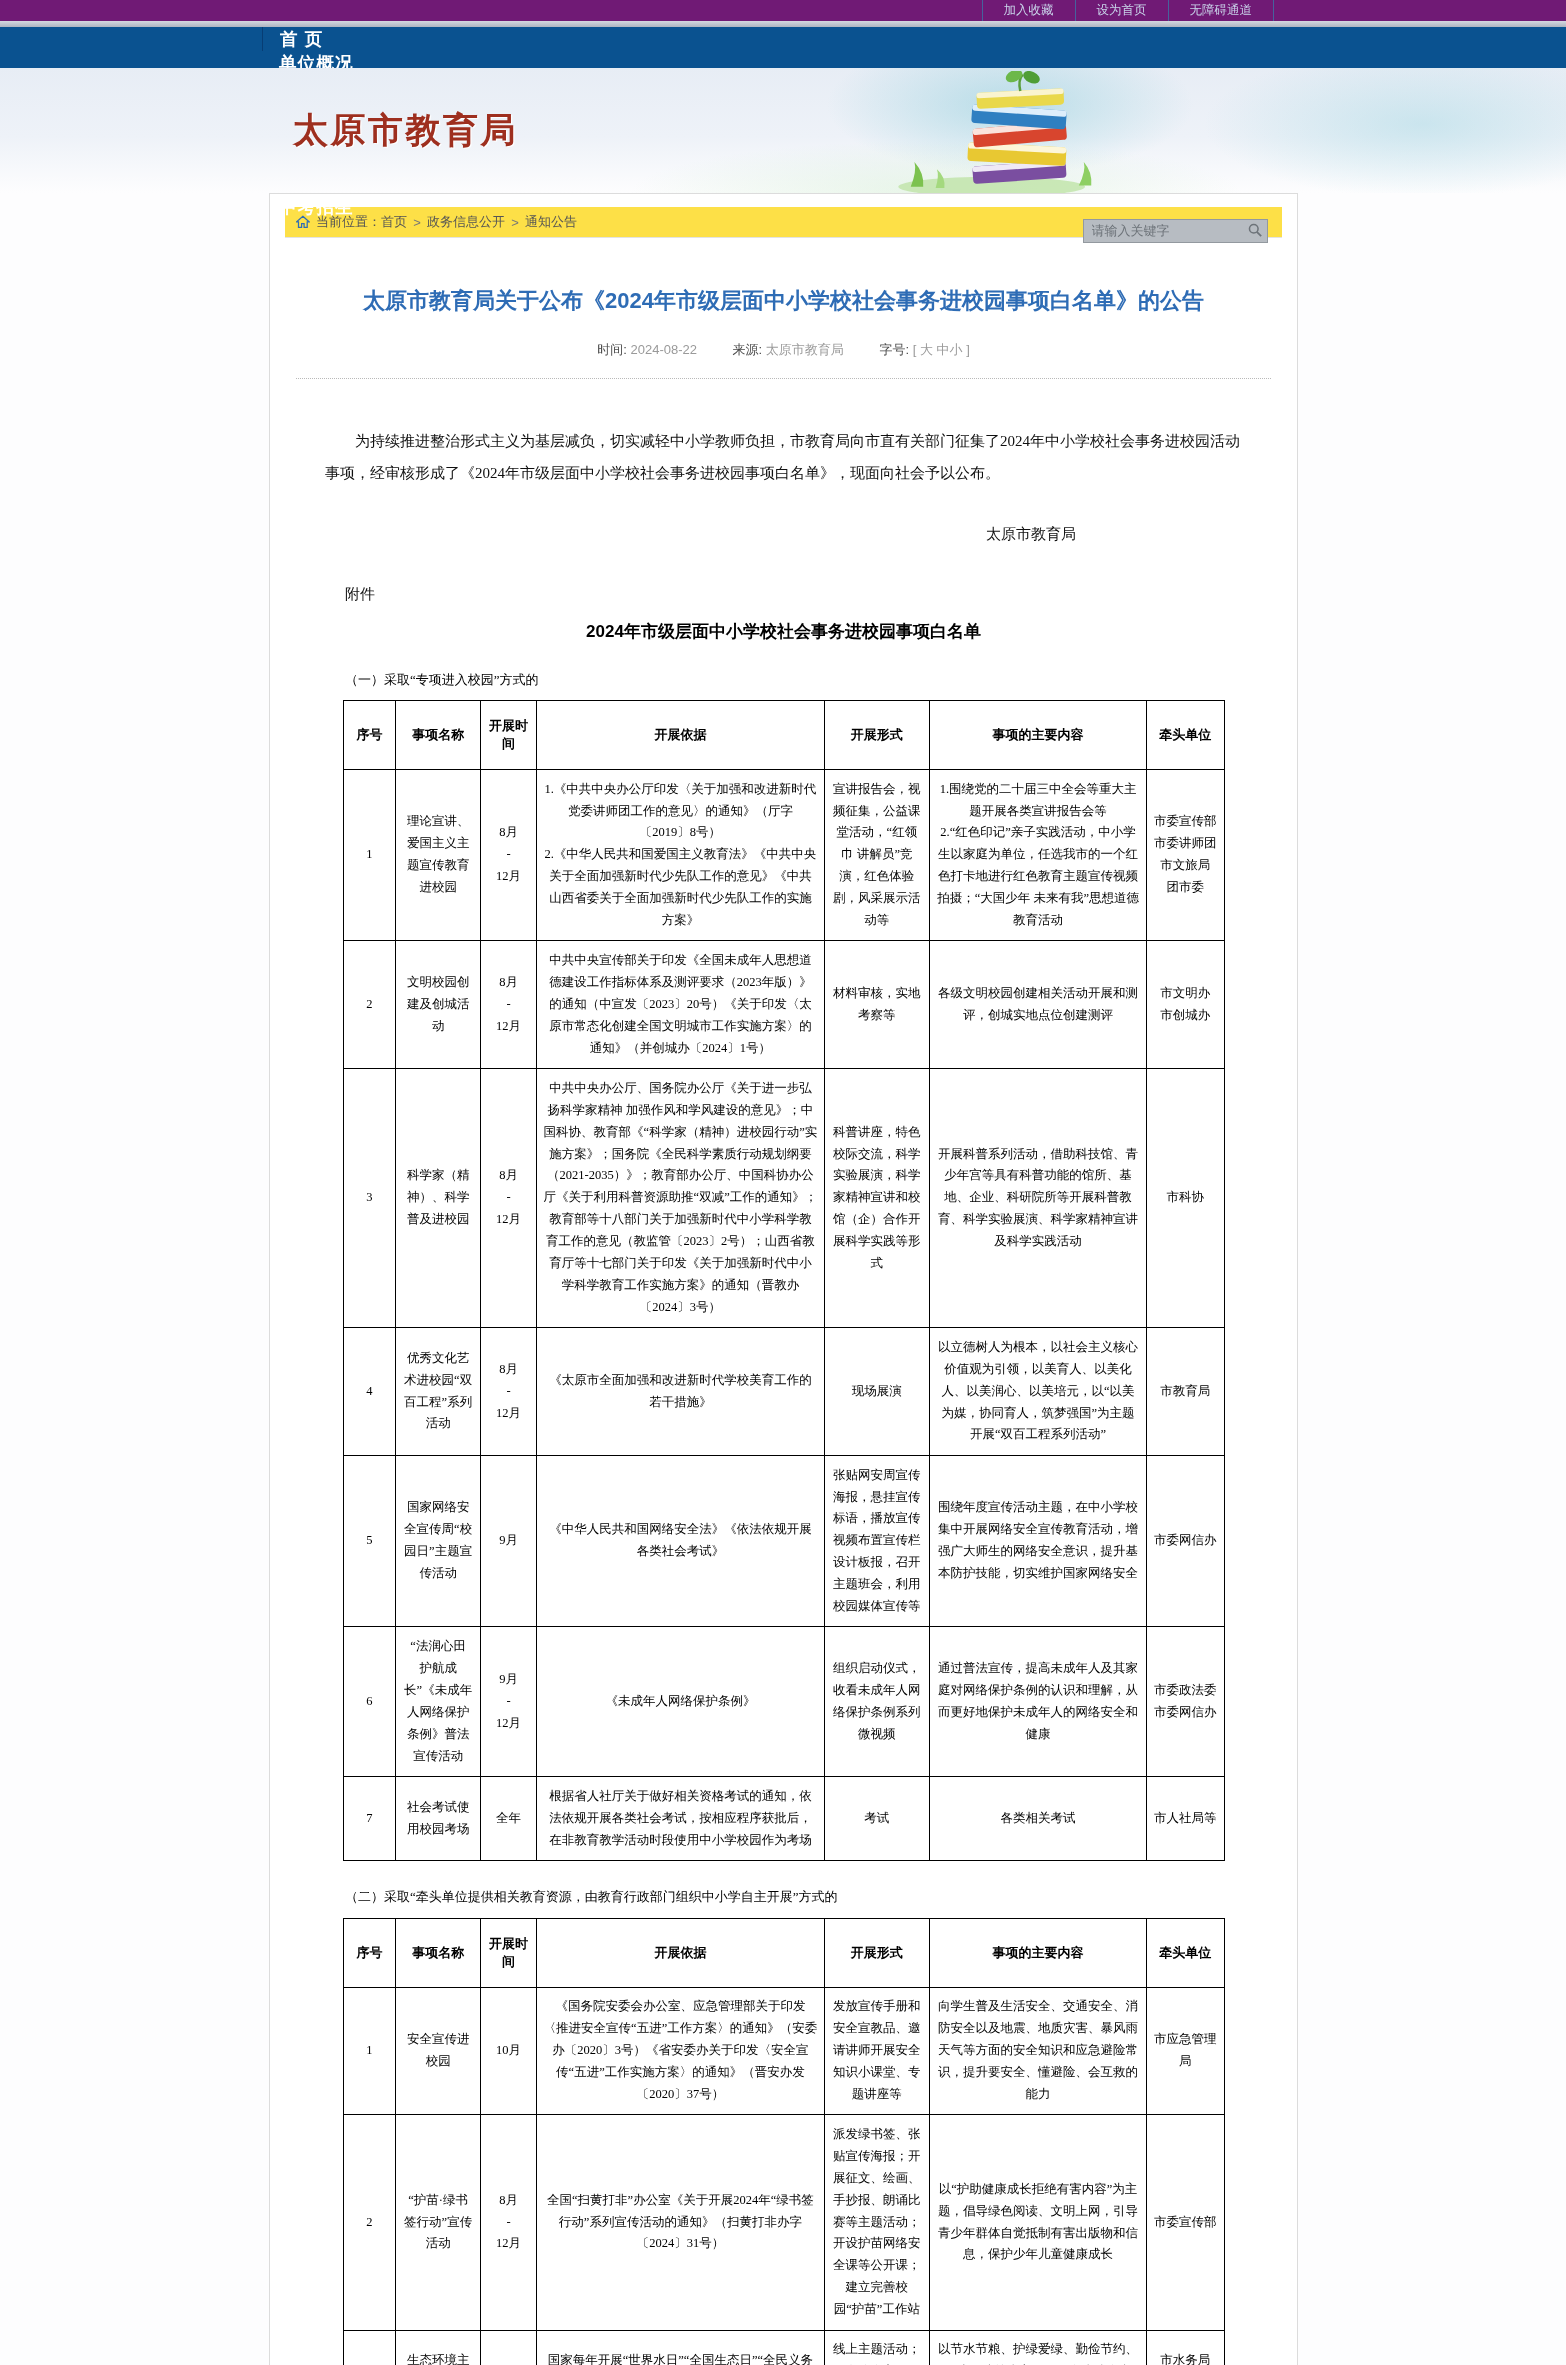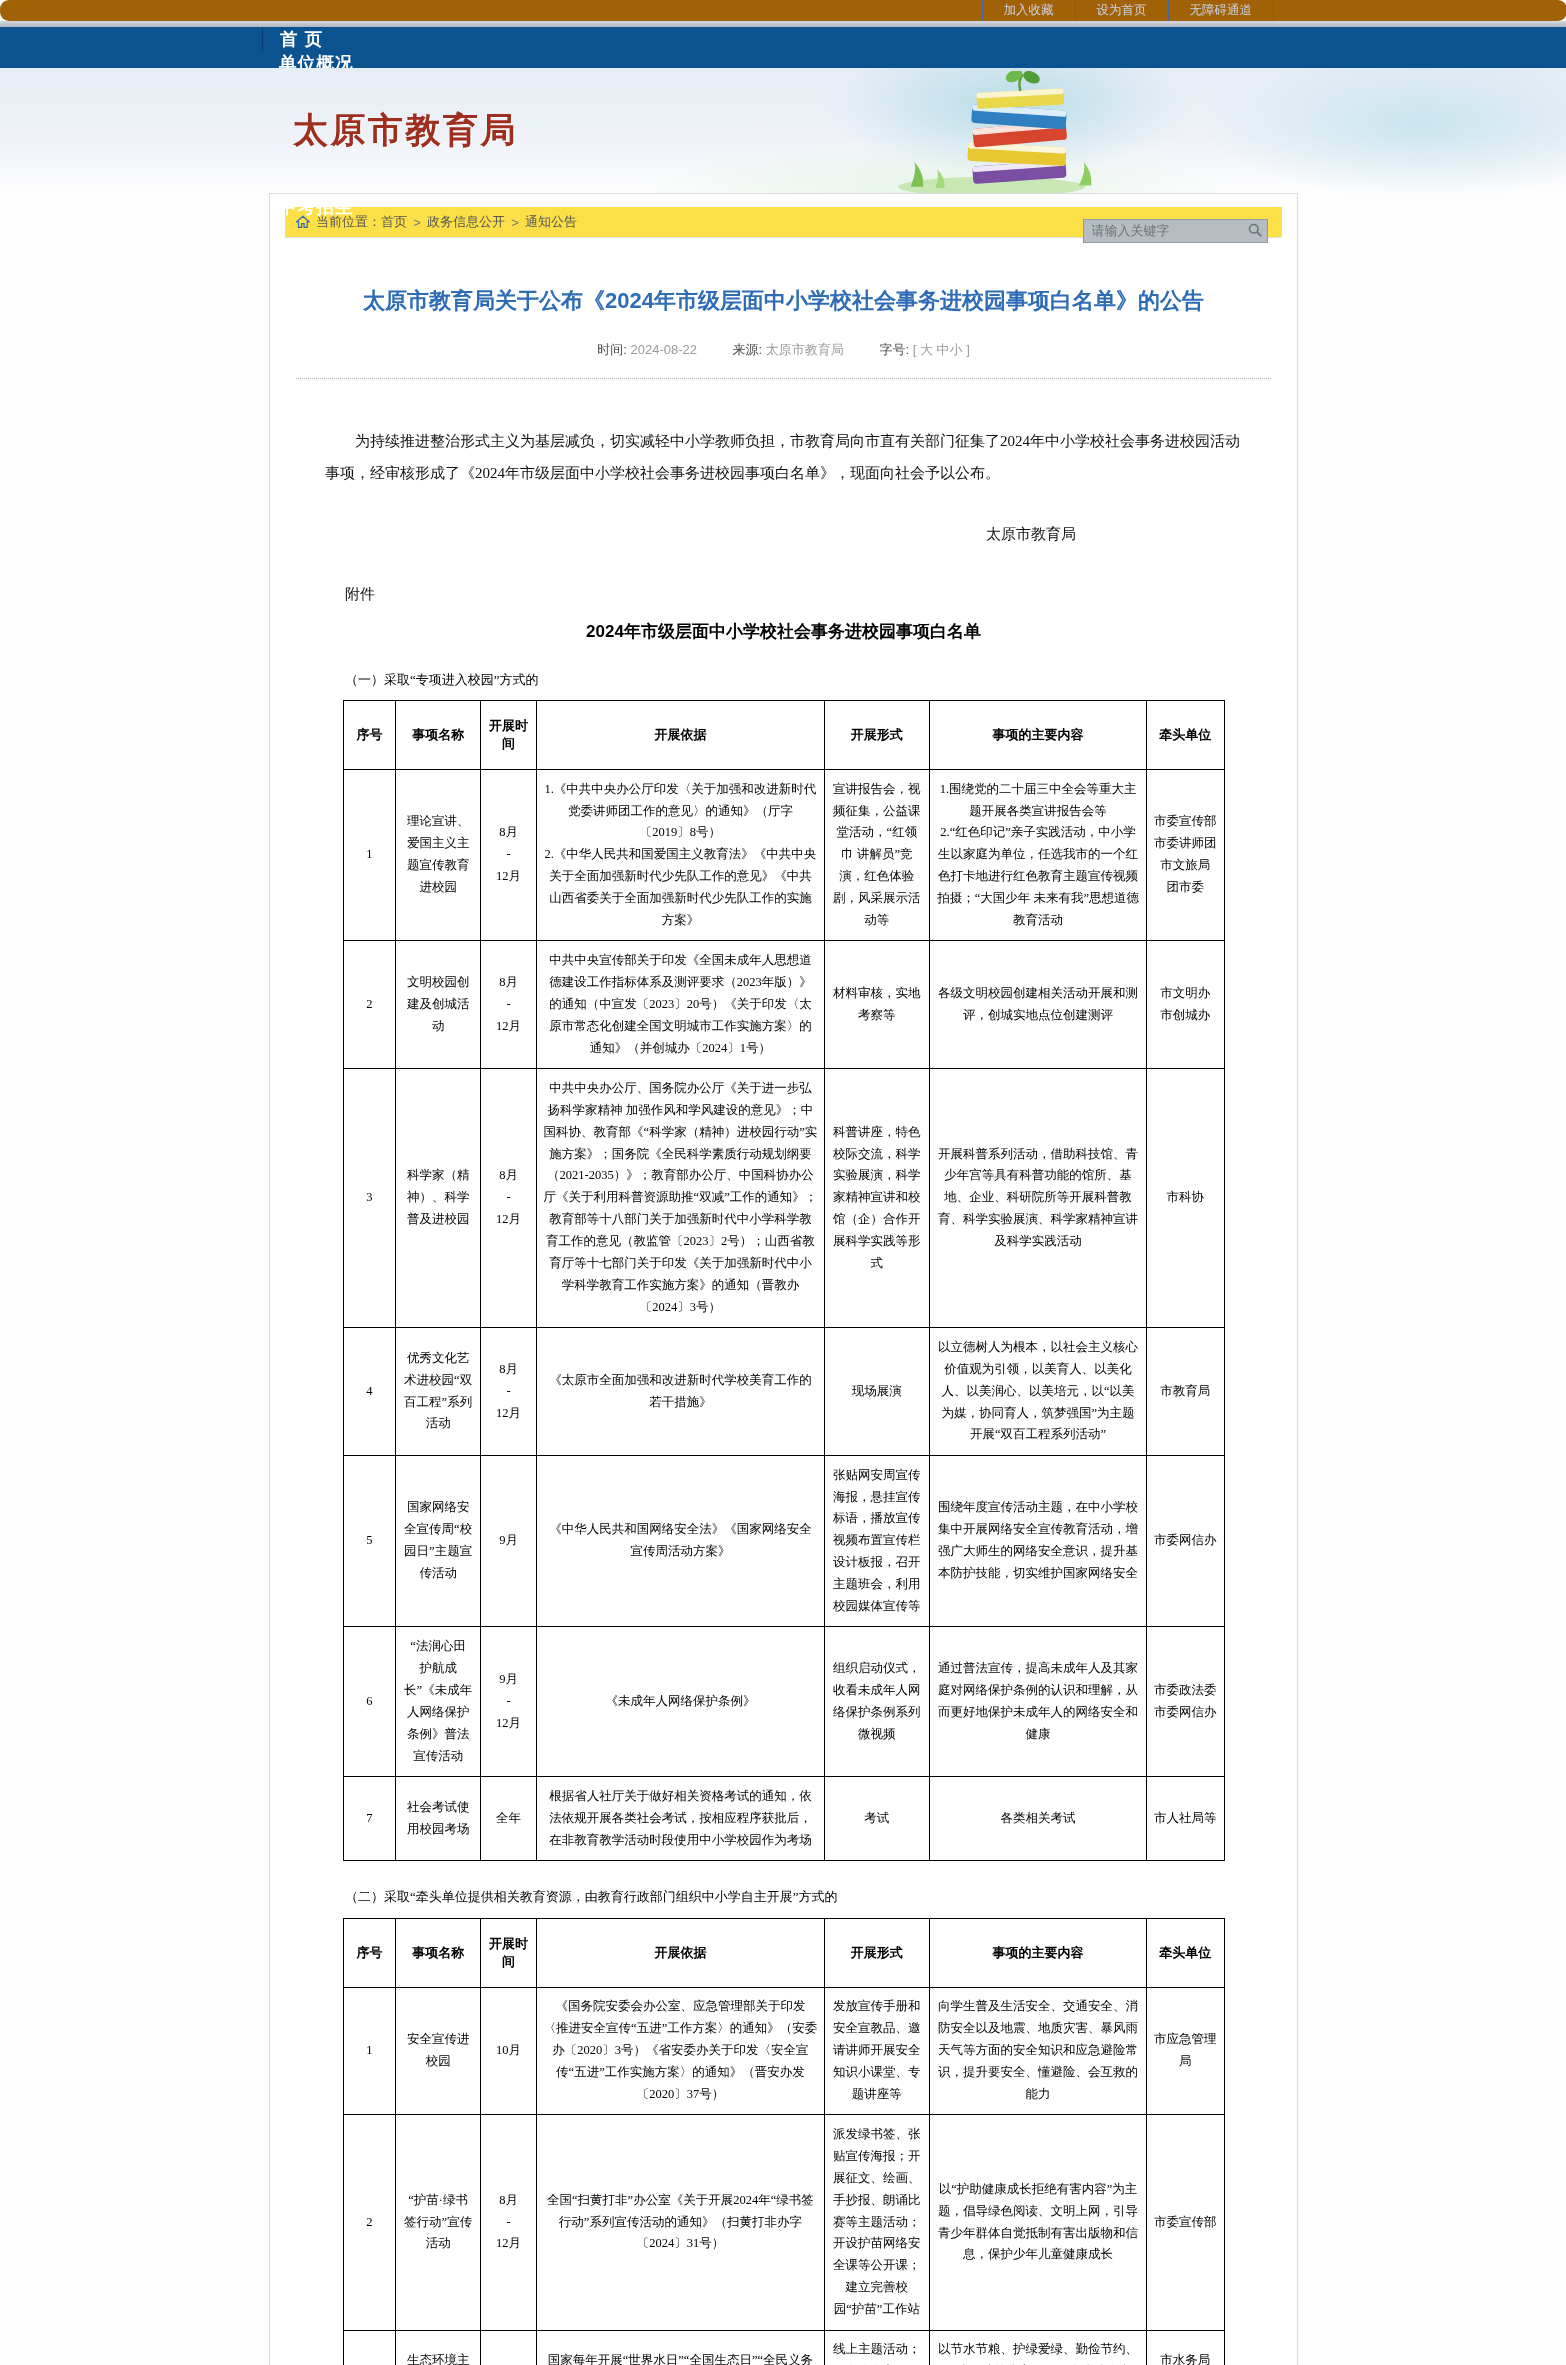--- a/index.html
+++ b/index.html
@@ -3,21 +3,21 @@
 <meta charset="utf-8">
 <style>
   * { box-sizing: border-box; margin: 0; padding: 0; }
   html { background: #fff; }
   body {
     width: 1567px; margin: 0 auto;
     font-family: "Liberation Sans", "DejaVu Sans", sans-serif;
     background: #fdfdfe;
   }
   
-  .topbar { height: 21px; background: #a16207; display: flex; align-items: center; justify-content: flex-end; padding-right: 293px; border-radius: 9px; }
+  .topbar { height: 21px; background: #701a75; display: flex; align-items: center; justify-content: flex-end; padding-right: 293px; }
   .topbar a { color: #c9d4ea; font-size: 12.5px; text-decoration: none; padding: 0 21px; line-height: 21px; border-right: 0.6px solid #46619c; }
   .topbar a:first-child { border-left: 0.6px solid #46619c; }
   .topbar-sep { height: 5.6px; background: linear-gradient(#d4d8e0,#aeb4c0); }
   
   .navbar { height: 41px; background: #0a5290; display: flex; align-items: stretch; padding-left: 262px; flex-direction: column; }
   .nav-item { color: #ffffff; font-size: 17.5px; font-weight: bold; text-decoration: none; display: flex; align-items: center; padding: 0 17px; border-right: 0.6px solid rgba(0,0,30,0.25); letter-spacing: 1.2px; }
   .nav-item:first-child { border-left: 0.6px solid rgba(0,0,30,0.25); }
   .search-box { margin-left: auto; margin-right: 299px; align-self: center; position: relative; }
   .search-box input { width: 185px; height: 24px; background: #b7bcc2; border: 0.6px solid #93999f; font-size: 13px; color: #3c4248; padding: 0 27.4px 0 7.5px; outline: none; }
   .search-box input::placeholder { color: #6d7379; }
@@ -231,21 +231,21 @@
 12月</td>
             <td class="l">《太原市全面加强和改进新时代学校美育工作的若干措施》</td>
             <td class="l">现场展演</td>
             <td class="l">以立德树人为根本，以社会主义核心价值观为引领，以美育人、以美化人、以美润心、以美培元，以“以美为媒，协同育人，筑梦强国”为主题开展“双百工程系列活动”</td>
             <td class="c">市教育局</td>
           </tr>
           <tr>
             <td class="c">5</td>
             <td class="name">国家网络安全宣传周“校园日”主题宣传活动</td>
             <td class="c">9月</td>
-            <td class="l">《中华人民共和国网络安全法》《国家网络安全宣传周活动方案》</td>
+            <td class="l">《中华人民共和国网络安全法》《依法依规开展各类社会考试》</td>
             <td class="l">张贴网安周宣传海报，悬挂宣传标语，播放宣传视频布置宣传栏设计板报，召开主题班会，利用校园媒体宣传等</td>
             <td class="l">围绕年度宣传活动主题，在中小学校集中开展网络安全宣传教育活动，增强广大师生的网络安全意识，提升基本防护技能，切实维护国家网络安全</td>
             <td class="c">市委网信办</td>
           </tr>
           <tr>
             <td class="c">6</td>
             <td class="name">“法润心田 护航成长”《未成年人网络保护条例》普法宣传活动</td>
             <td class="c">9月
 -
 12月</td>

